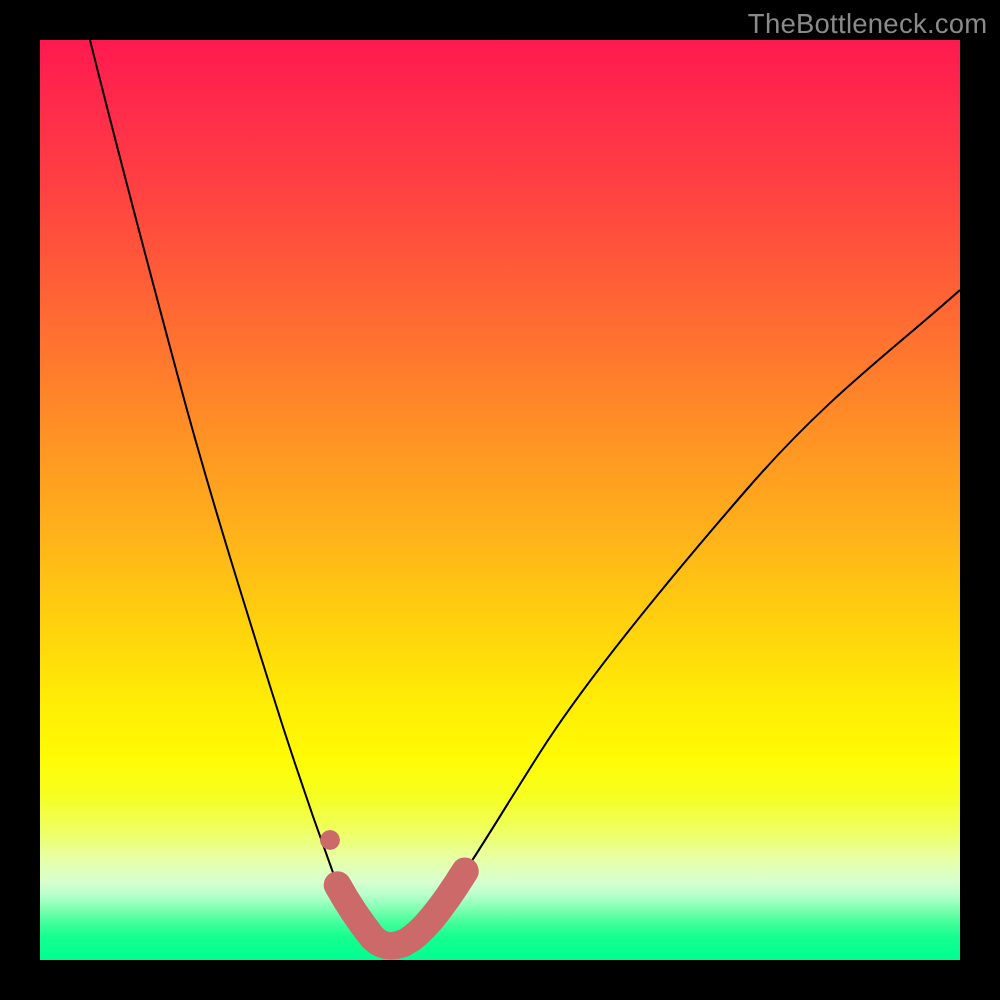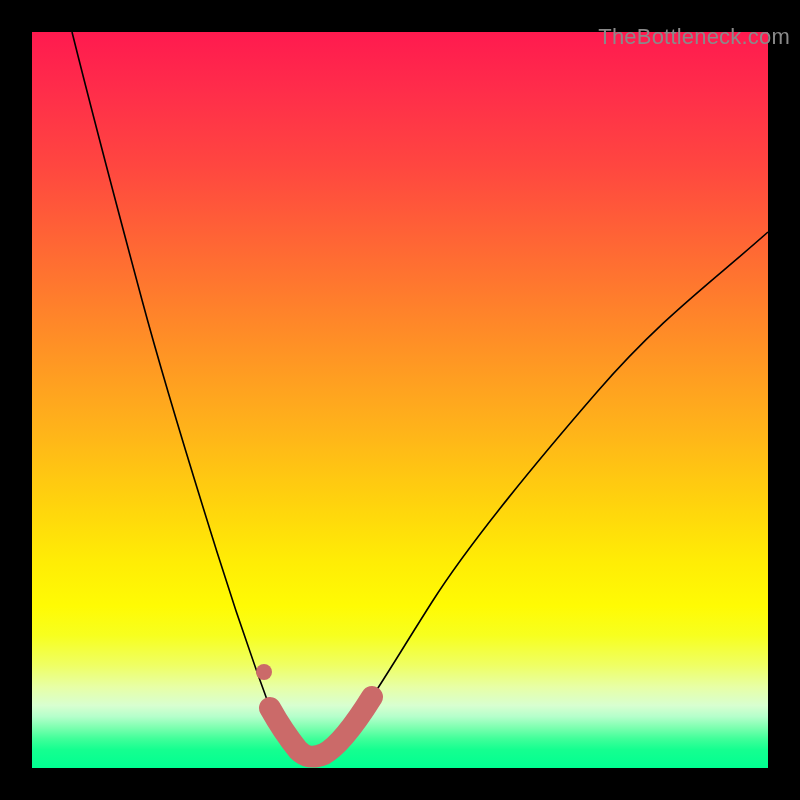--- a/index.html
+++ b/index.html
@@ -42,21 +42,21 @@
       #d8ffd0 91.5%,
       #b5ffcb 93%,
       #7dffb0 94.5%,
       #41ff9a 96%,
       #15ff90 97.5%,
       #00ff91 100%
     );
   }
   .watermark {
     position: absolute;
-    top: 24px;
+    top: 6px;
     right: 10px;
     color: #8a8a8a;
     font-size: 22px;
     font-weight: 500;
     letter-spacing: 0.2px;
     user-select: none;
   }
   svg.curve {
     position: absolute;
     top: 32px;

